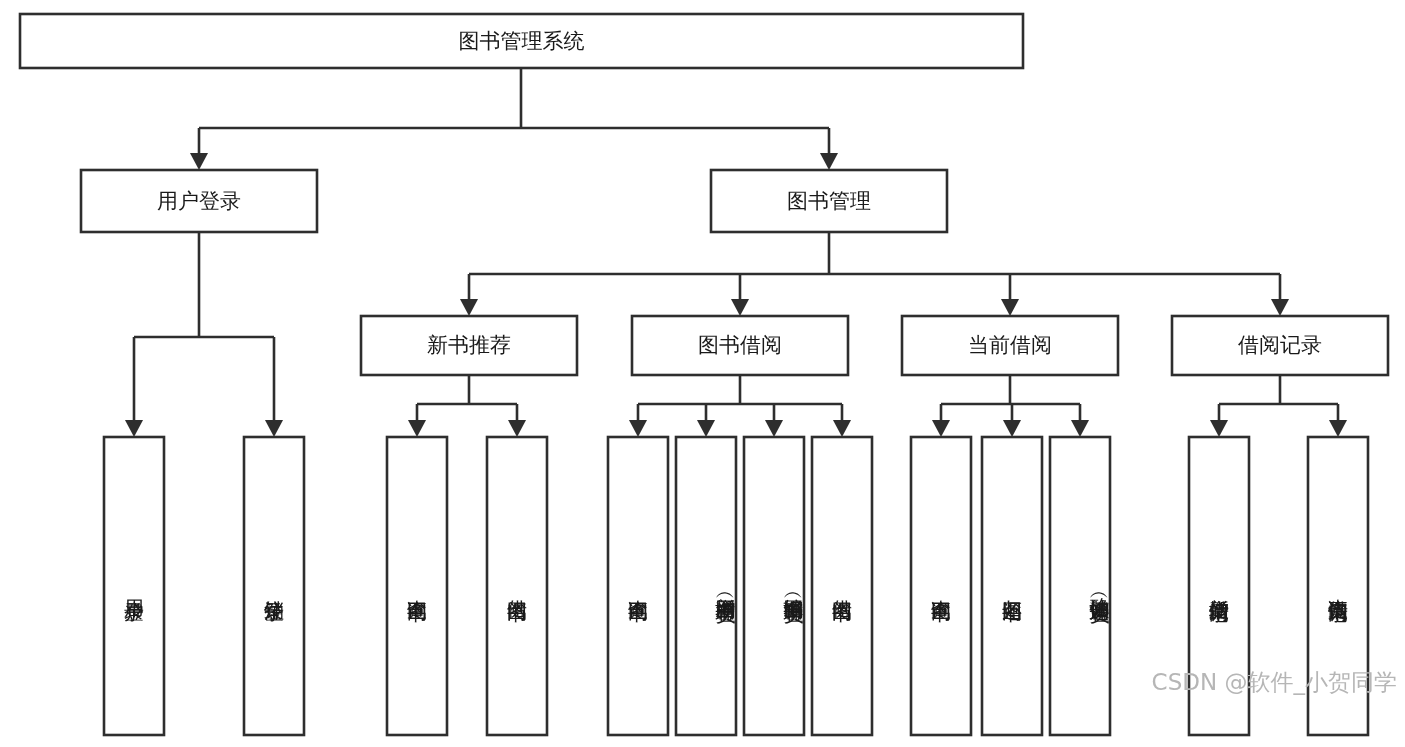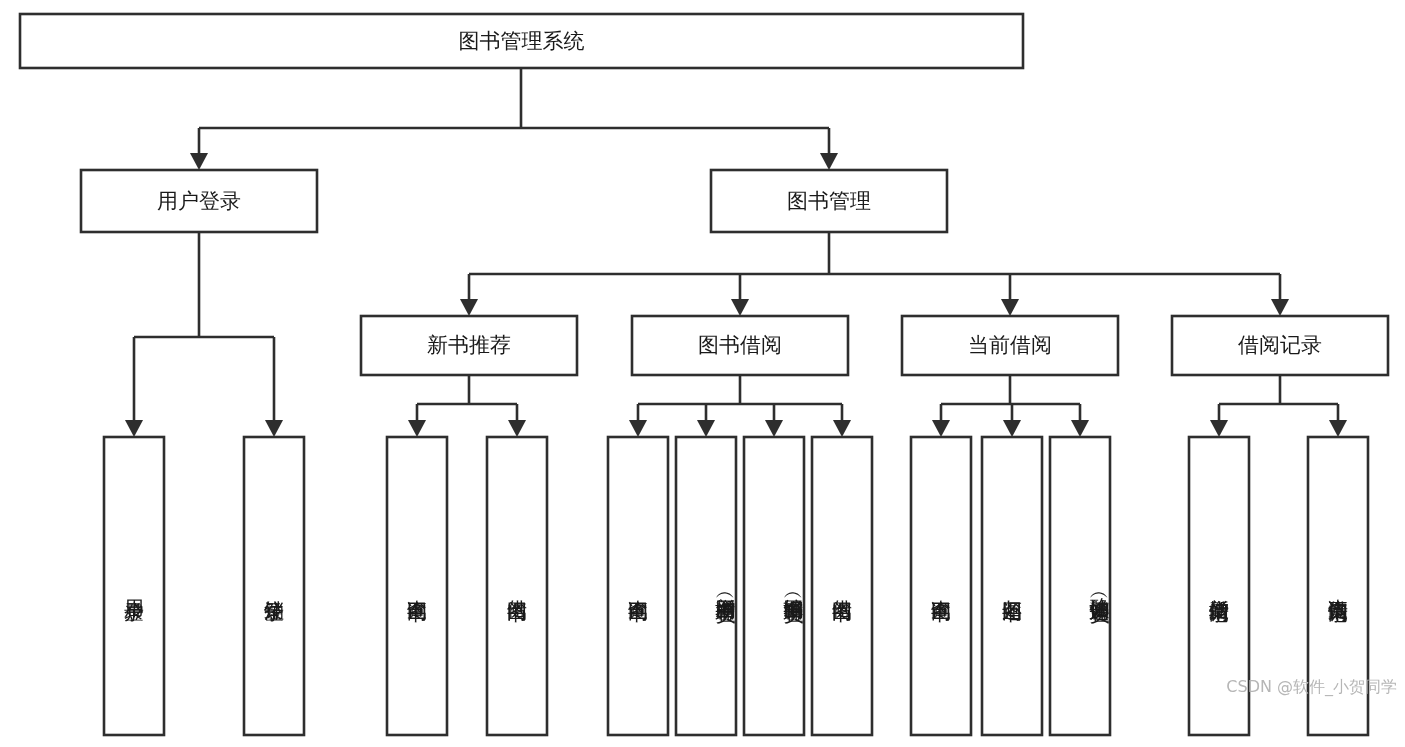--- a/index.html
+++ b/index.html
@@ -64,21 +64,21 @@
     text-align: center;
     white-space: nowrap;
     pointer-events: none;
     letter-spacing: 1px;
   }
   .watermark {
     position: absolute;
     right: 8px;
     bottom: 6px;
     font-family: "DejaVu Sans", "Liberation Sans", sans-serif;
-    font-size: 16px;
+    font-size: 23px;
     color: #b6b6b6;
     white-space: nowrap;
   }
 </style>
 </head>
 <body>
 
 <div id="diagram-root">
 
   <svg class="diagram-svg" viewBox="0 0 1405 747">

